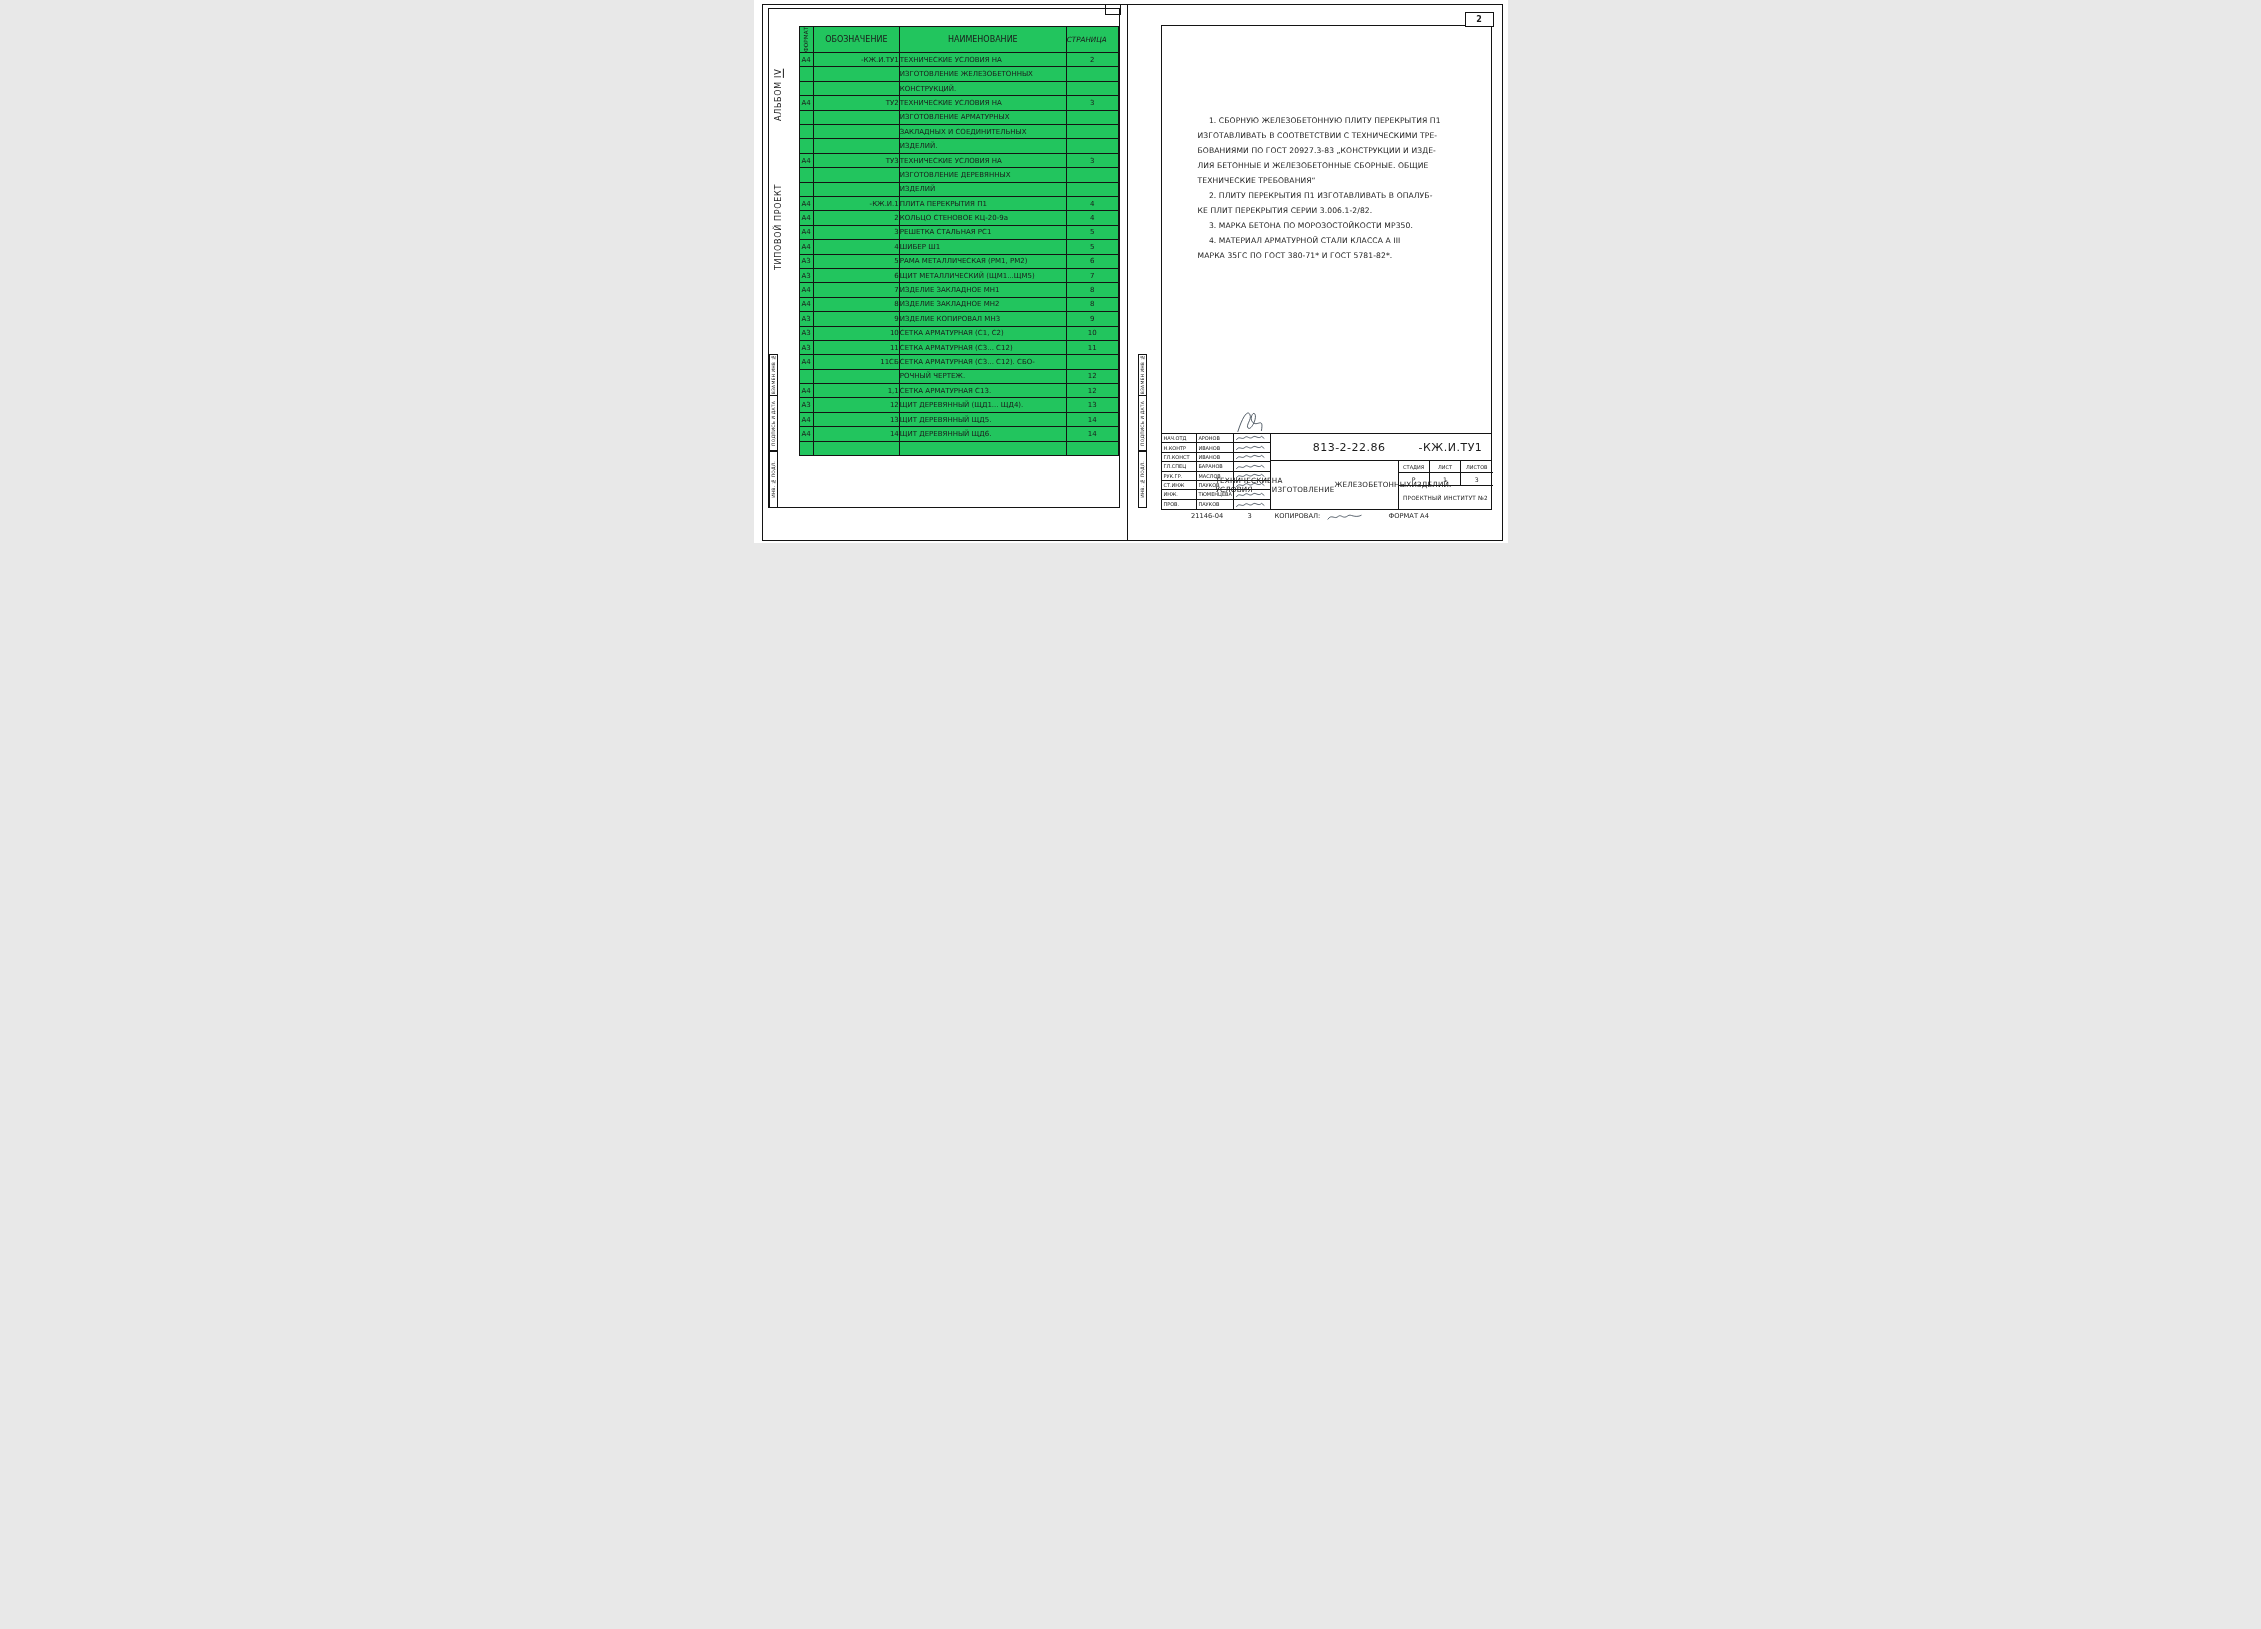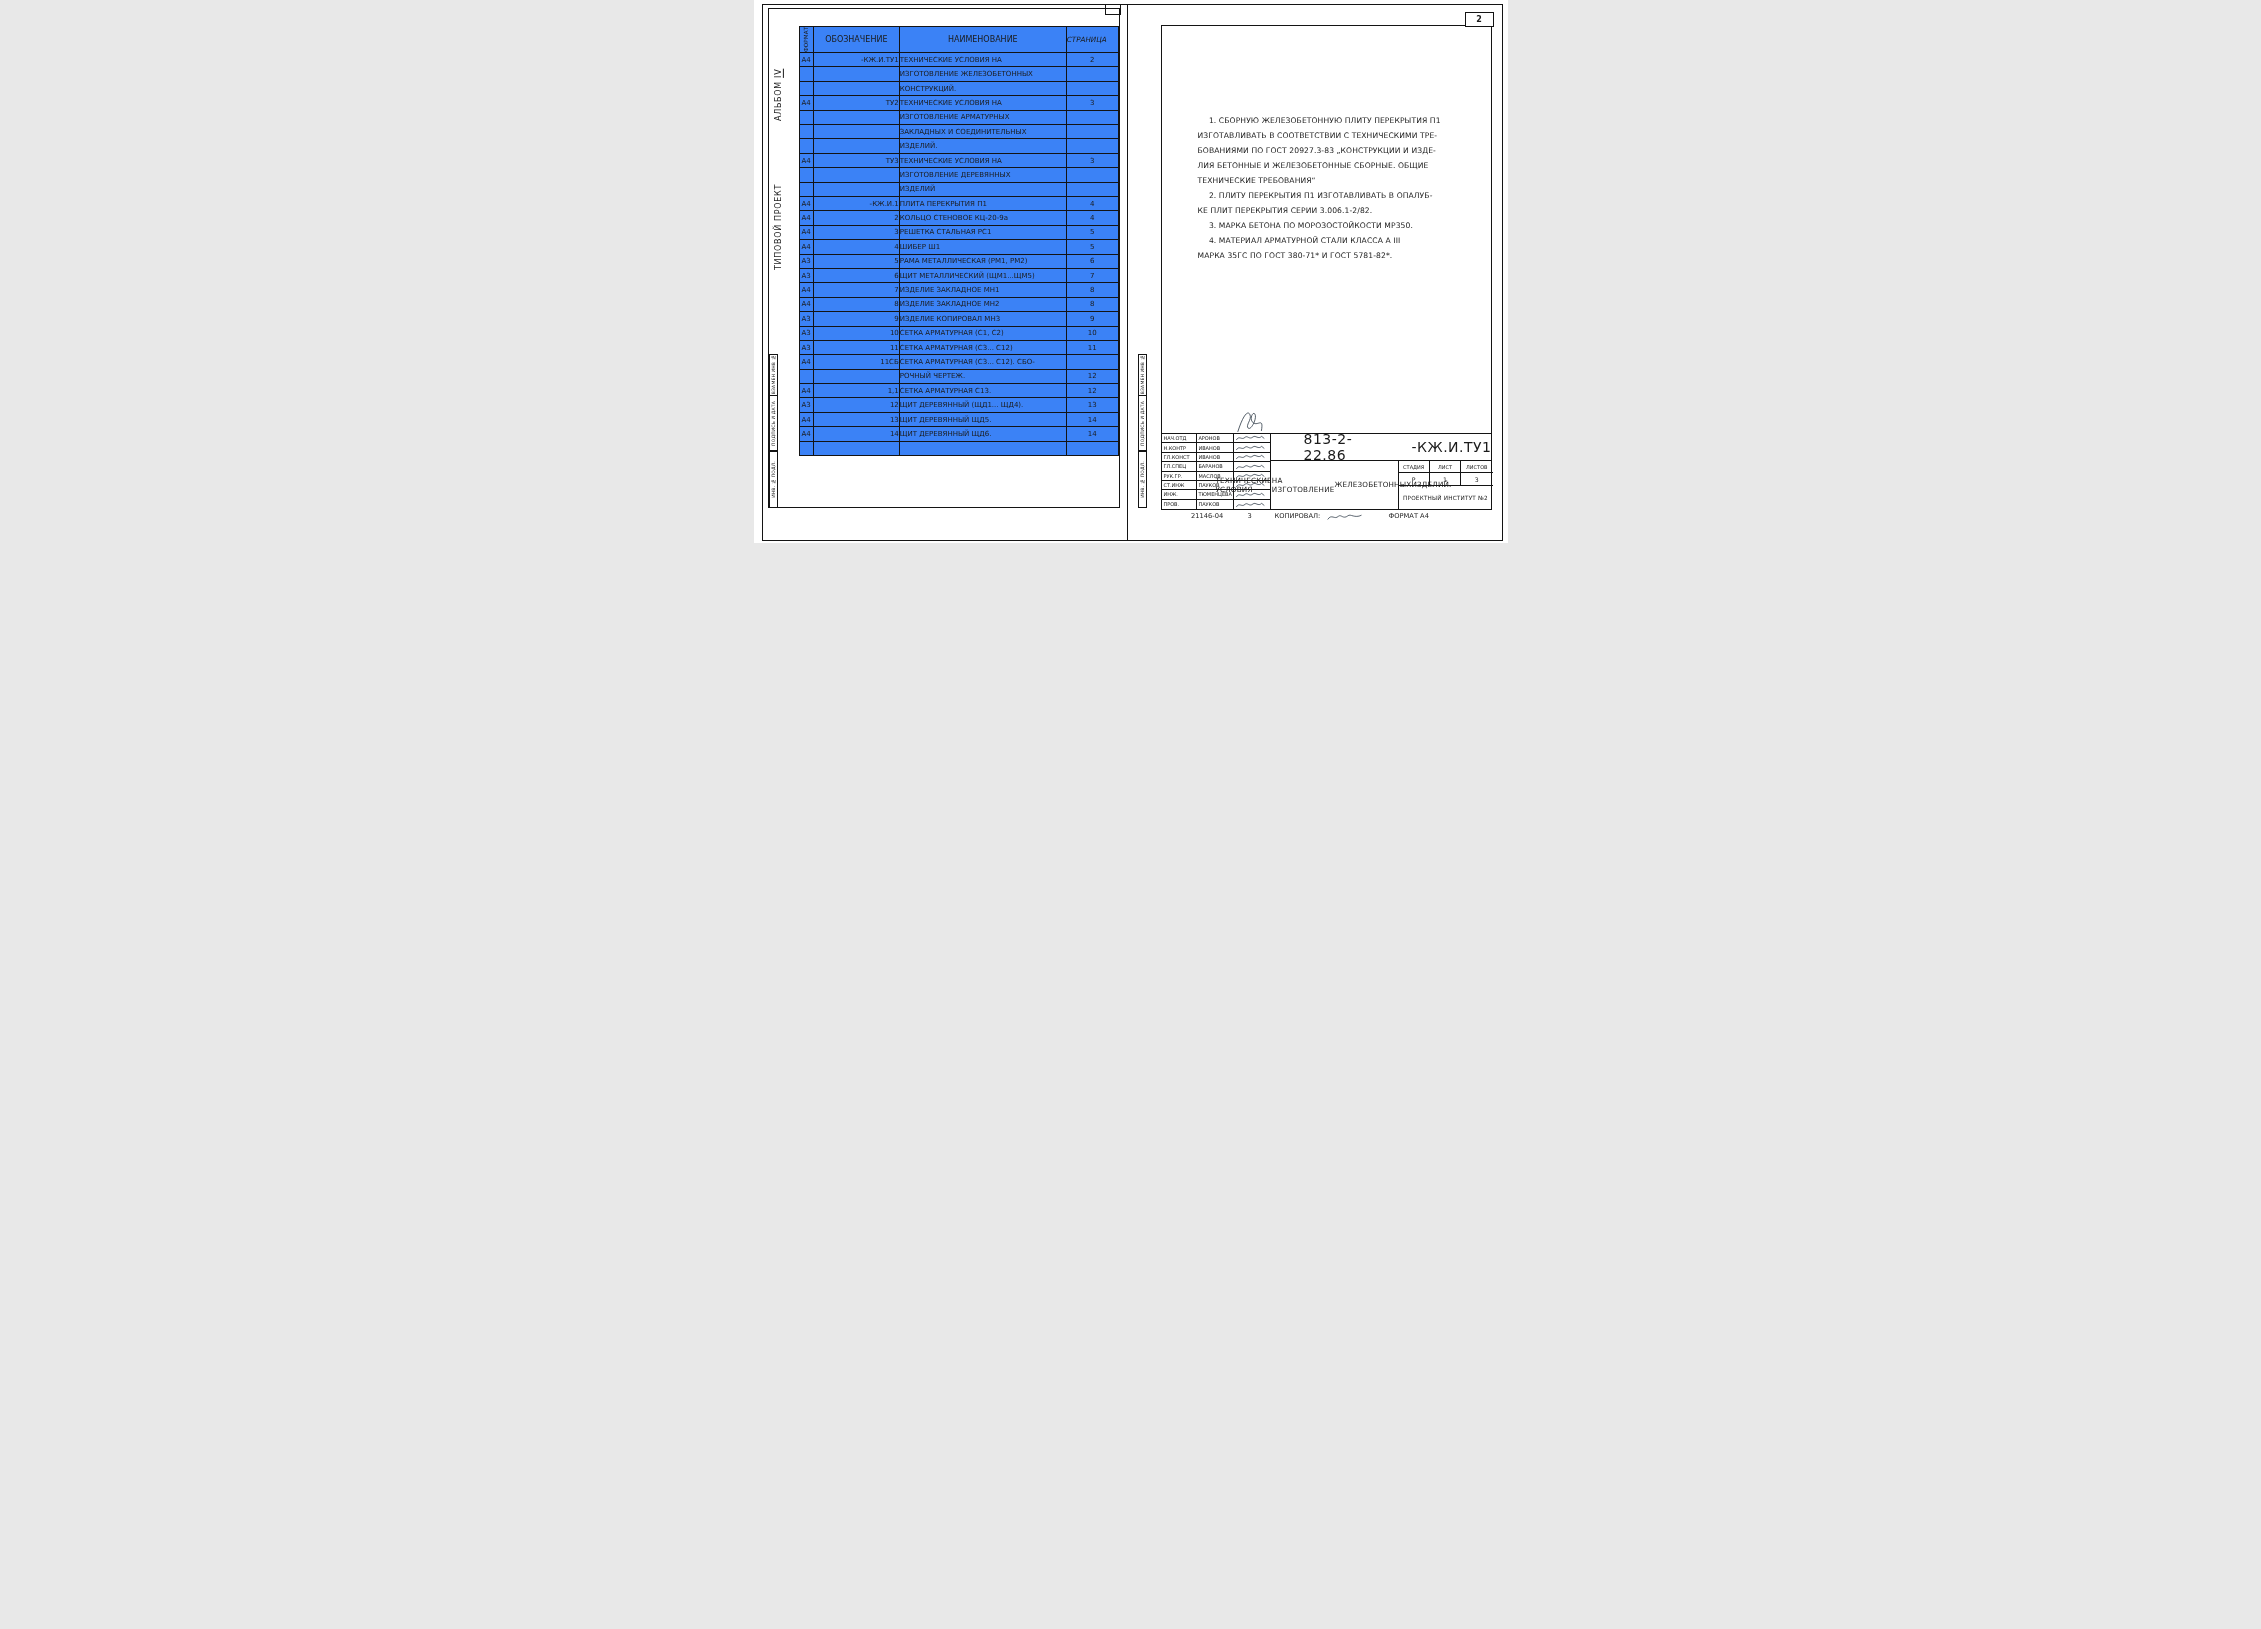--- a/index.html
+++ b/index.html
@@ -27,21 +27,21 @@
   .stamp-box{position:absolute;width:9.5px;border:1px solid #141414;box-sizing:border-box;
     display:flex;align-items:center;justify-content:center;background:#fff;}
   .stamp-box span{writing-mode:vertical-rl;transform:rotate(180deg);font-size:4.5px;letter-spacing:0.2px;white-space:nowrap;}
   .sb1{top:354px;height:42px;}
   .sb2{top:395px;height:56px;}
   .sb3{top:451px;height:57px;}
   .strip-left{left:15px;}
   .strip-right{left:384px;}
 
   
-  .toc{position:absolute;left:45px;top:26px;border-collapse:collapse;table-layout:fixed;background:#3b82f6;}
+  .toc{position:absolute;left:45px;top:26px;border-collapse:collapse;table-layout:fixed;background:#22c55e;}
   .toc th,.toc td{border:1px solid #141414;padding:0;overflow:hidden;}
   .toc th{height:25px;font-weight:normal;}
   .toc td{height:13.4px;font-size:7px;white-space:nowrap;}
   .h-des,.h-name{font-size:8px;text-align:center;}
   .h-page{font-size:7.2px;text-align:left;font-style:italic;}
   .h-fmt div{writing-mode:vertical-rl;transform:rotate(180deg);font-size:5.7px;margin:0 auto;}
   .c-fmt{text-align:center;font-size:6.4px;}
   .c-des{text-align:right;padding-right:3.8px;}
   .c-name{text-align:left;padding-left:3.8px;}
   .c-page{text-align:center;}
@@ -53,21 +53,21 @@
 
   
   .tb{position:absolute;left:407px;top:433px;width:331px;height:77px;border:1px solid #141414;box-sizing:border-box;background:#fff;}
   .tb-rows{position:absolute;left:0;top:0;width:108px;height:75px;display:grid;grid-template-rows:repeat(8,1fr);}
   .tb-row{display:grid;grid-template-columns:35px 37px 1fr;border-bottom:0.7px solid #141414;}
   .tb-row:last-child{border-bottom:none;}
   .tb-cell{border-right:0.7px solid #141414;display:flex;align-items:center;padding-left:1.9px;
     font-size:5px;white-space:nowrap;overflow:hidden;}
   .tb-cell.sig{border-right:none;padding-left:1px;align-items:center;}
   .tb-doc{position:absolute;left:108px;top:0;width:222px;height:27px;border-left:1px solid #141414;border-bottom:1px solid #141414;
-    box-sizing:border-box;display:flex;align-items:center;justify-content:center;gap:33px;font-size:14px;letter-spacing:0.5px;padding-left:33px;}
+    box-sizing:border-box;display:flex;align-items:center;justify-content:center;gap:33px;font-size:11px;letter-spacing:0.5px;padding-left:33px;}
   .tb-title{position:absolute;left:108px;top:27px;width:127px;height:48px;border-left:1px solid #141414;box-sizing:border-box;
     display:flex;flex-direction:row;align-items:center;justify-content:center;font-size:7.2px;line-height:9.5px;letter-spacing:0.2px;}
   .tb-stage{position:absolute;left:236px;top:27px;width:95px;height:48px;border-left:1px solid #141414;box-sizing:border-box;}
   .stage-row{display:grid;grid-template-columns:1fr 1fr 1fr;height:11.4px;border-bottom:0.7px solid #141414;}
   .stage-cell{display:flex;align-items:center;justify-content:center;border-right:0.7px solid #141414;font-size:5px;}
   .stage-cell:last-child{border-right:none;}
   .stage-row.vals .stage-cell{font-size:6.2px;}
   .org{height:24px;display:flex;align-items:center;justify-content:center;text-align:center;
     font-size:5.7px;letter-spacing:0.2px;}
 

